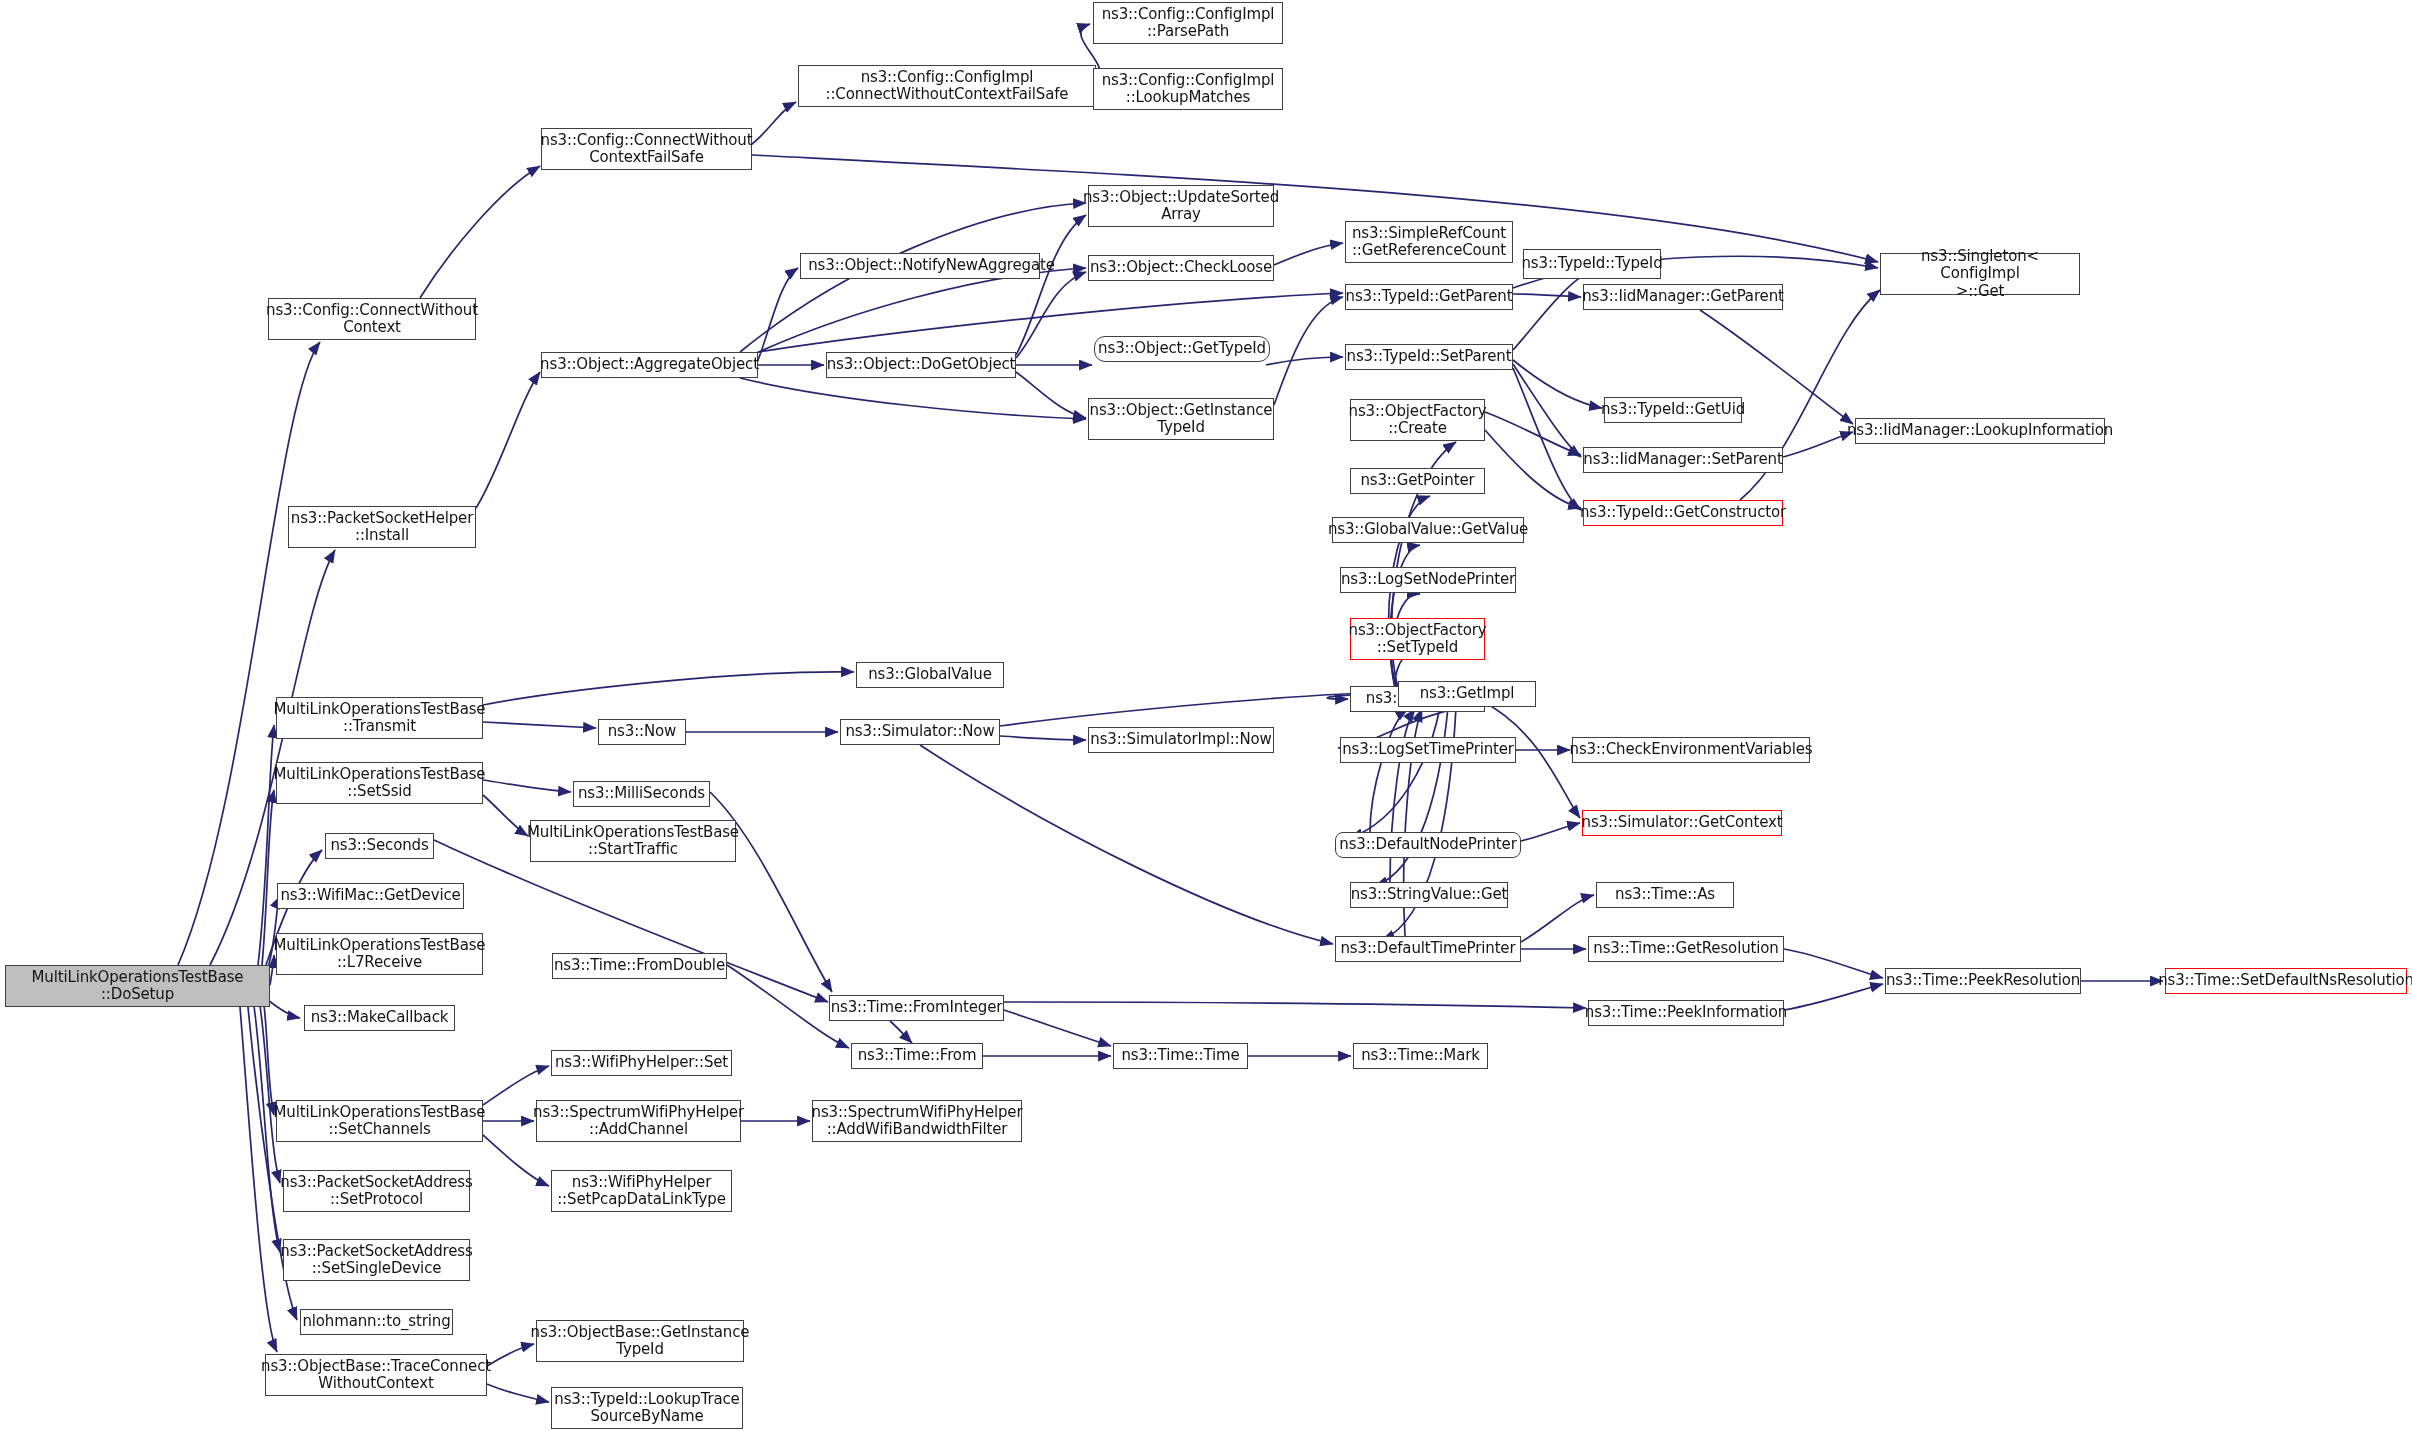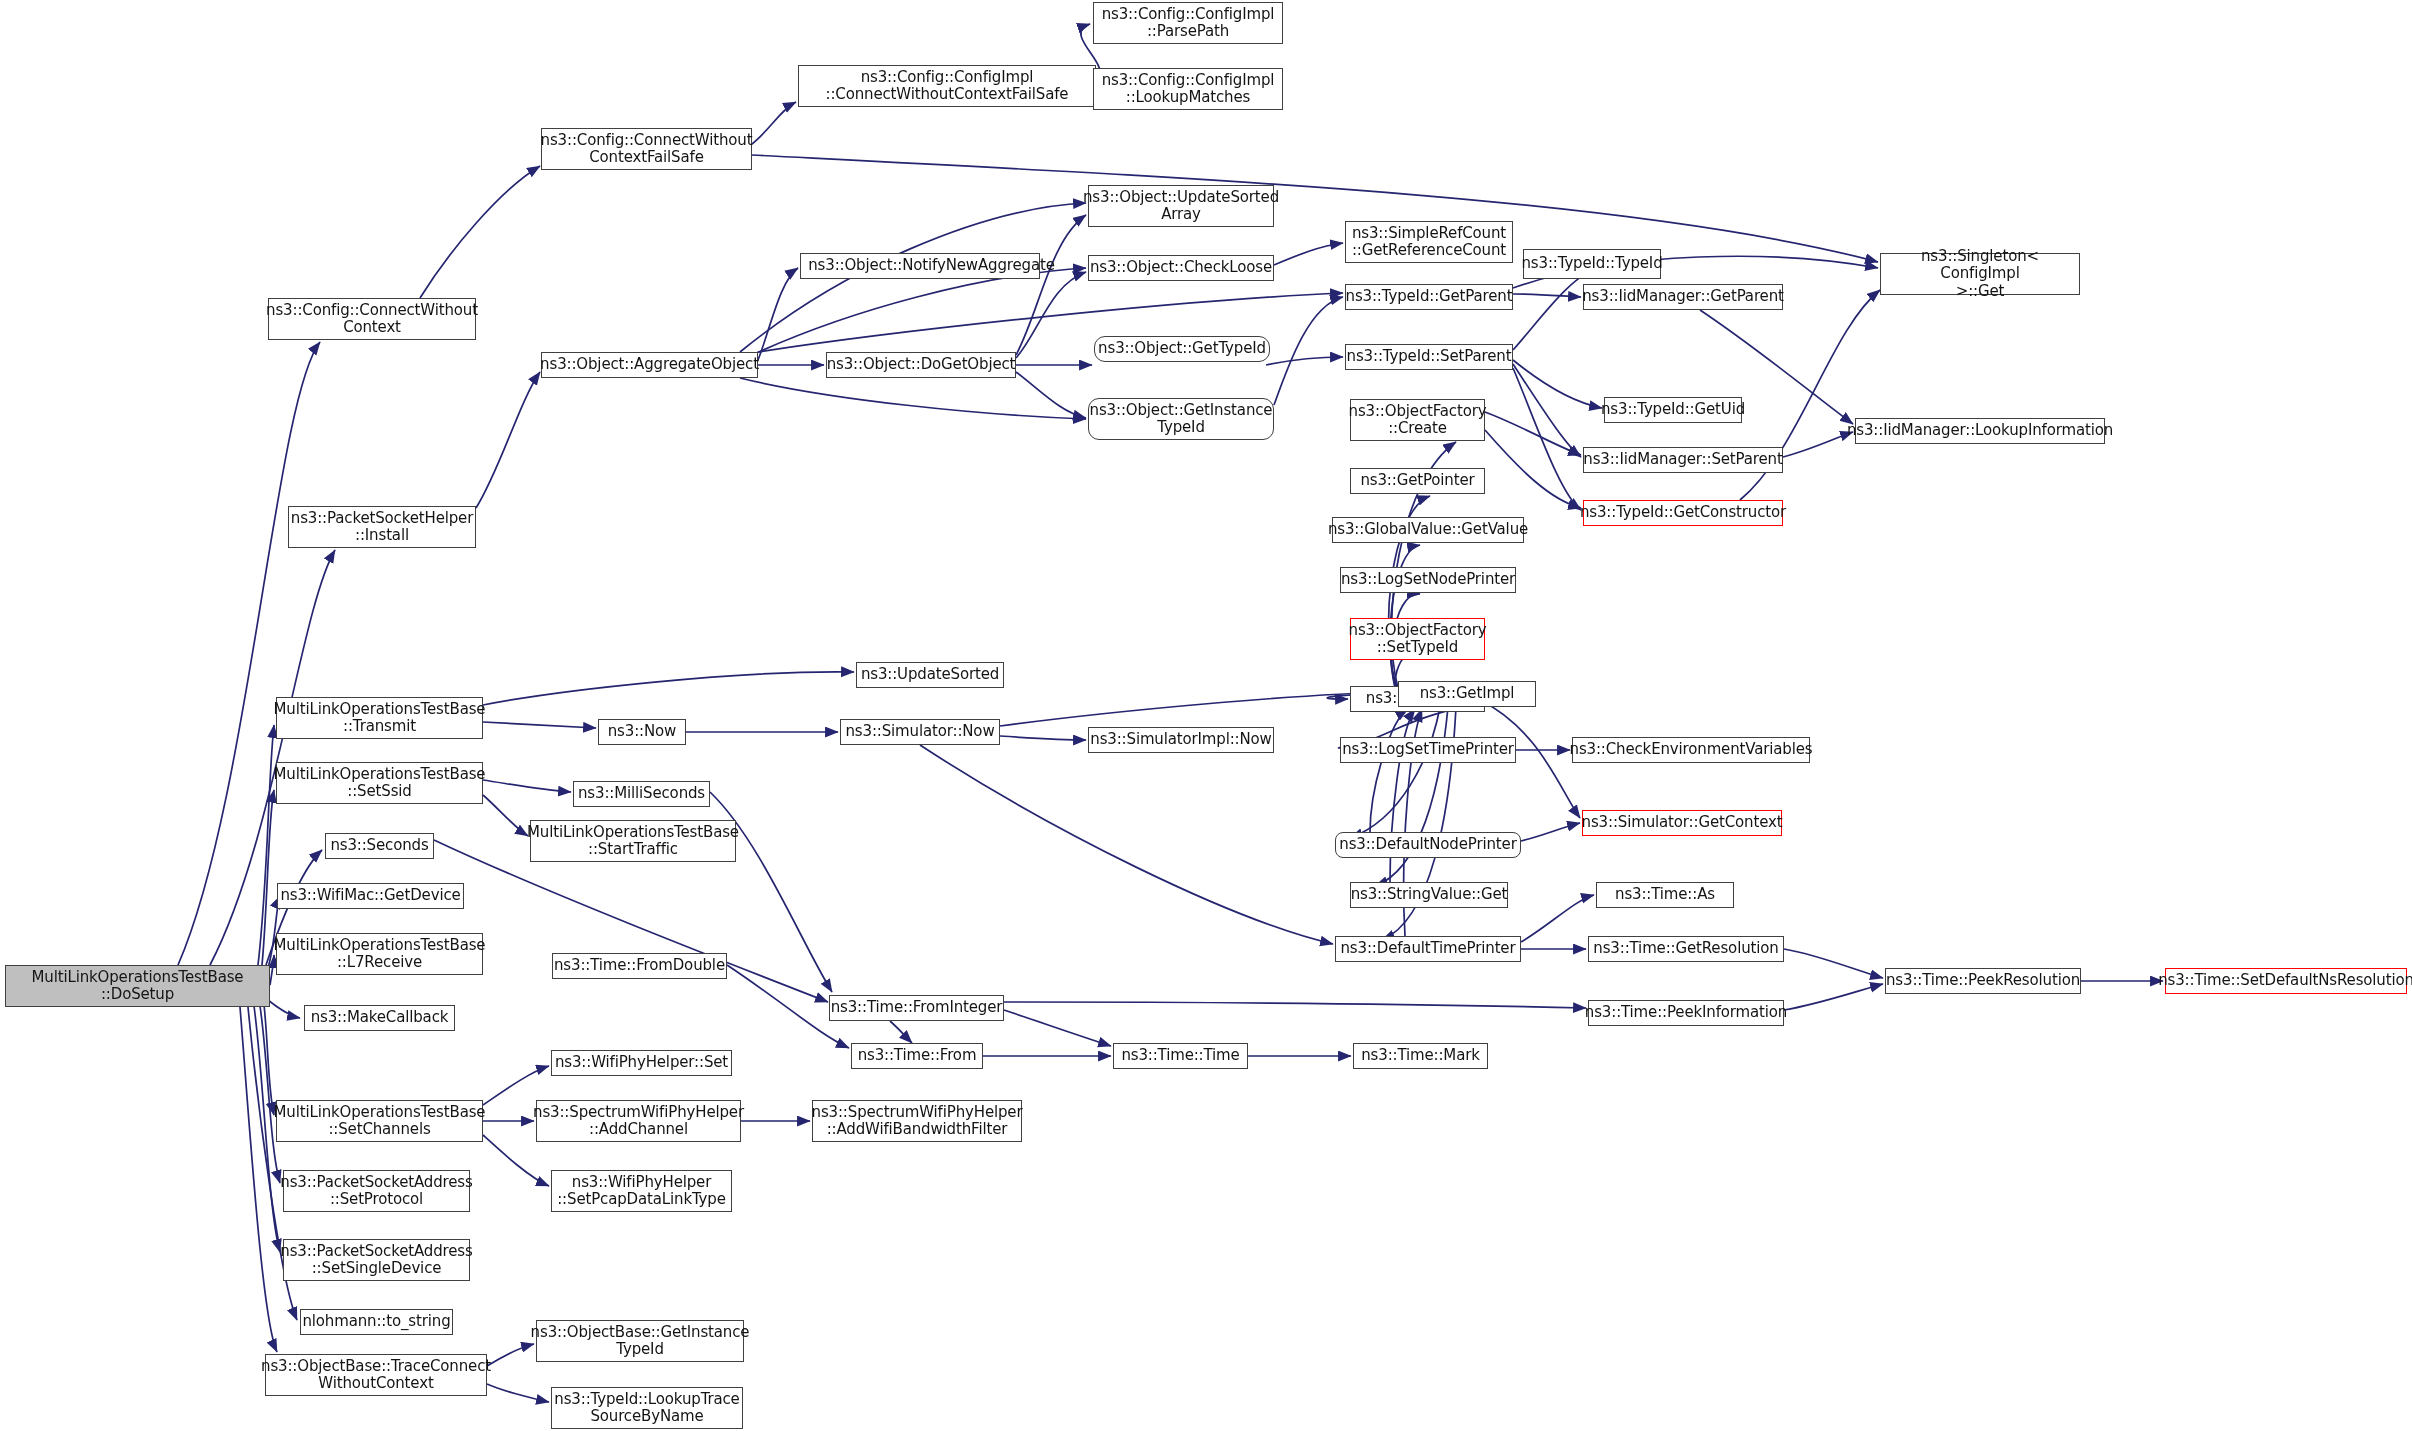--- a/index.html
+++ b/index.html
@@ -149,21 +149,21 @@
 ::LookupMatches</div>
       <div class="node" style="left: 288px; top: 506px; width: 188px; height: 42px;">ns3::PacketSocketHelper
 ::Install</div>
       <div class="node" style="left: 541px; top: 352px; width: 217px; height: 26px;">ns3::Object::AggregateObject</div>
       <div class="node" style="left: 800px; top: 253px; width: 240px; height: 26px; padding-left: 26px;">ns3::Object::NotifyNewAggregate</div>
       <div class="node" style="left: 826px; top: 352px; width: 190px; height: 26px;">ns3::Object::DoGetObject</div>
       <div class="node" style="left: 1088px; top: 185px; width: 186px; height: 42px;">ns3::Object::UpdateSorted
 Array</div>
       <div class="node" style="left: 1088px; top: 255px; width: 186px; height: 26px;">ns3::Object::CheckLoose</div>
       <div class="node" style="left: 1094px; top: 336px; width: 176px; height: 26px; border-radius: 11px;">ns3::Object::GetTypeId</div>
-      <div class="node" style="left: 1088px; top: 398px; width: 186px; height: 42px; border-radius: 11px;">ns3::Object::GetInstance
+      <div class="node" style="left: 1088px; top: 398px; width: 186px; height: 42px;">ns3::Object::GetInstance
 TypeId</div>
       <div class="node" style="left: 1345px; top: 221px; width: 168px; height: 42px;">ns3::SimpleRefCount
 ::GetReferenceCount</div>
       <div class="node" style="left: 1345px; top: 284px; width: 168px; height: 26px;">ns3::TypeId::GetParent</div>
       <div class="node" style="left: 1345px; top: 344px; width: 168px; height: 26px;">ns3::TypeId::SetParent</div>
       <div class="node" style="left: 1350px; top: 399px; width: 135px; height: 42px;">ns3::ObjectFactory
 ::Create</div>
       <div class="node" style="left: 1350px; top: 468px; width: 135px; height: 26px;">ns3::GetPointer</div>
       <div class="node" style="left: 1332px; top: 517px; width: 192px; height: 26px;">ns3::GlobalValue::GetValue</div>
       <div class="node" style="left: 1340px; top: 567px; width: 176px; height: 26px;">ns3::LogSetNodePrinter</div>
@@ -205,21 +205,21 @@
 ::SetProtocol</div>
       <div class="node" style="left: 283px; top: 1239px; width: 187px; height: 42px;">ns3::PacketSocketAddress
 ::SetSingleDevice</div>
       <div class="node" style="left: 300px; top: 1309px; width: 153px; height: 26px;">nlohmann::to_string</div>
       <div class="node" style="left: 265px; top: 1354px; width: 222px; height: 42px;">ns3::ObjectBase::TraceConnect
 WithoutContext</div>
       <div class="node" style="left: 536px; top: 1320px; width: 208px; height: 42px;">ns3::ObjectBase::GetInstance
 TypeId</div>
       <div class="node" style="left: 551px; top: 1387px; width: 192px; height: 42px;">ns3::TypeId::LookupTrace
 SourceByName</div>
-      <div class="node" style="left: 856px; top: 662px; width: 148px; height: 26px;">ns3::UpdateSorted</div>
+      <div class="node" style="left: 856px; top: 662px; width: 148px; height: 26px;">ns3::GlobalValue</div>
       <div class="node" style="left: 598px; top: 719px; width: 88px; height: 26px;">ns3::Now</div>
       <div class="node" style="left: 840px; top: 719px; width: 160px; height: 26px;">ns3::Simulator::Now</div>
       <div class="node" style="left: 1088px; top: 727px; width: 186px; height: 26px;">ns3::SimulatorImpl::Now</div>
       <div class="node" style="left: 573px; top: 781px; width: 137px; height: 26px;">ns3::MilliSeconds</div>
       <div class="node" style="left: 530px; top: 820px; width: 206px; height: 42px;">MultiLinkOperationsTestBase
 ::StartTraffic</div>
       <div class="node" style="left: 552px; top: 953px; width: 175px; height: 26px;">ns3::Time::FromDouble</div>
       <div class="node" style="left: 829px; top: 995px; width: 175px; height: 26px;">ns3::Time::FromInteger</div>
       <div class="node" style="left: 851px; top: 1043px; width: 132px; height: 26px;">ns3::Time::From</div>
       <div class="node" style="left: 1113px; top: 1043px; width: 135px; height: 26px;">ns3::Time::Time</div>

